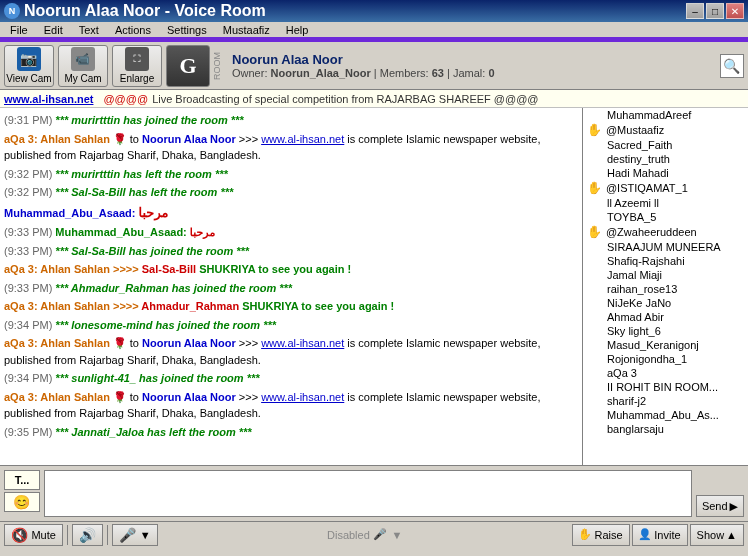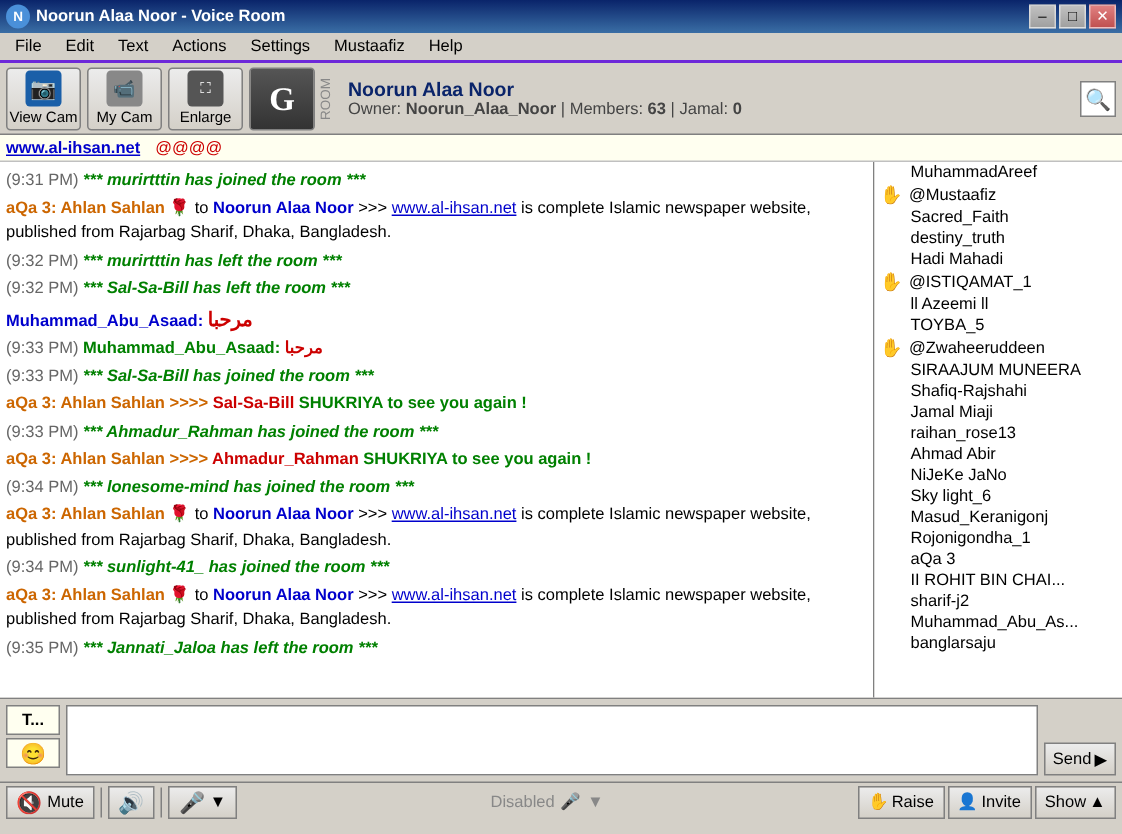--- a/index.html
+++ b/index.html
@@ -21,40 +21,40 @@
       align-items: center;
       gap: 4px;
     }
     .title-bar-icon {
       width: 16px; height: 16px;
       background: #4a90d9;
       border-radius: 50%;
       display: flex; align-items: center; justify-content: center;
       font-size: 9px; color: white; font-weight: bold;
     }
-    .title-bar-text { font-size: 11px; font-weight: bold; }
+    .title-bar-text { font-size: 16px; font-weight: bold; }
     .title-bar-controls { display: flex; gap: 2px; }
     .title-bar-btn {
       width: 18px; height: 16px;
       border: 1px solid rgba(255,255,255,0.5);
       background: linear-gradient(to bottom, #c0c0c0, #a0a0a0);
       color: #000;
       font-size: 10px;
       display: flex; align-items: center; justify-content: center;
       cursor: pointer;
     }
     .title-bar-btn.close { background: linear-gradient(to bottom, #e08080, #c05050); color: white; }
 
     
     .menu-bar {
       background: #d4d0c8;
       height: 20px;
       display: flex;
       align-items: center;
-      border-bottom: 2px solid #6d28d9;
+      border-bottom: 5px solid #6d28d9;
       padding: 0 2px;
     }
     .menu-item {
       padding: 2px 8px;
       font-size: 11px;
       cursor: pointer;
       height: 100%;
       display: flex; align-items: center;
     }
 
@@ -327,20 +327,21 @@
   <div class="room-info">
     <div class="room-name">Noorun Alaa Noor</div>
     <div class="room-details"><span>Owner:</span> <span style="font-weight:bold;">Noorun_Alaa_Noor</span> | <span>Members:</span> <span style="font-weight:bold;">63</span> | <span>Jamal:</span> <span style="font-weight:bold;">0</span></div>
   </div>
   <div class="search-area">🔍</div>
 </div>
 
 <div class="ticker-bar">
   <span class="ticker-site">www.al-ihsan.net</span>
   <span class="ticker-symbols">@@@@</span>
+  <span class="ticker-text">Live Broadcasting of special competition from RAJARBAG SHAREEF  @@@@</span>
 </div>
 
 <div class="main-content">
 
   <div class="chat-area">
 
     <div class="chat-msg">
       <span class="chat-time">(9:31 PM)</span>
       <span class="chat-system"> *** murirtttin has joined the room ***</span>
     </div>
@@ -483,45 +484,45 @@
       <div class="user-list-item">
         <span style="width: 16px; display: inline-block;"></span>
         <span class="user-name">Jamal Miaji</span>
       </div>
       <div class="user-list-item">
         <span style="width: 16px; display: inline-block;"></span>
         <span class="user-name">raihan_rose13</span>
       </div>
       <div class="user-list-item">
         <span style="width: 16px; display: inline-block;"></span>
+        <span class="user-name">NiJeKe JaNo</span>
+      </div>
+      <div class="user-list-item">
+        <span style="width: 16px; display: inline-block;"></span>
         <span class="user-name">Ahmad Abir</span>
       </div>
       <div class="user-list-item">
         <span style="width: 16px; display: inline-block;"></span>
-        <span class="user-name">NiJeKe JaNo</span>
-      </div>
-      <div class="user-list-item">
-        <span style="width: 16px; display: inline-block;"></span>
         <span class="user-name">Sky light_6</span>
       </div>
       <div class="user-list-item">
         <span style="width: 16px; display: inline-block;"></span>
         <span class="user-name">Masud_Keranigonj</span>
       </div>
       <div class="user-list-item">
         <span style="width: 16px; display: inline-block;"></span>
         <span class="user-name">Rojonigondha_1</span>
       </div>
       <div class="user-list-item">
         <span style="width: 16px; display: inline-block;"></span>
         <span class="user-name">aQa 3</span>
       </div>
       <div class="user-list-item">
         <span style="width: 16px; display: inline-block;"></span>
-        <span class="user-name">II ROHIT BIN CHAI...</span>
+        <span class="user-name">II ROHIT BIN ROOM...</span>
       </div>
       <div class="user-list-item">
         <span style="width: 16px; display: inline-block;"></span>
         <span class="user-name">sharif-j2</span>
       </div>
       <div class="user-list-item">
         <span style="width: 16px; display: inline-block;"></span>
         <span class="user-name">Muhammad_Abu_As...</span>
       </div>
       <div class="user-list-item">

